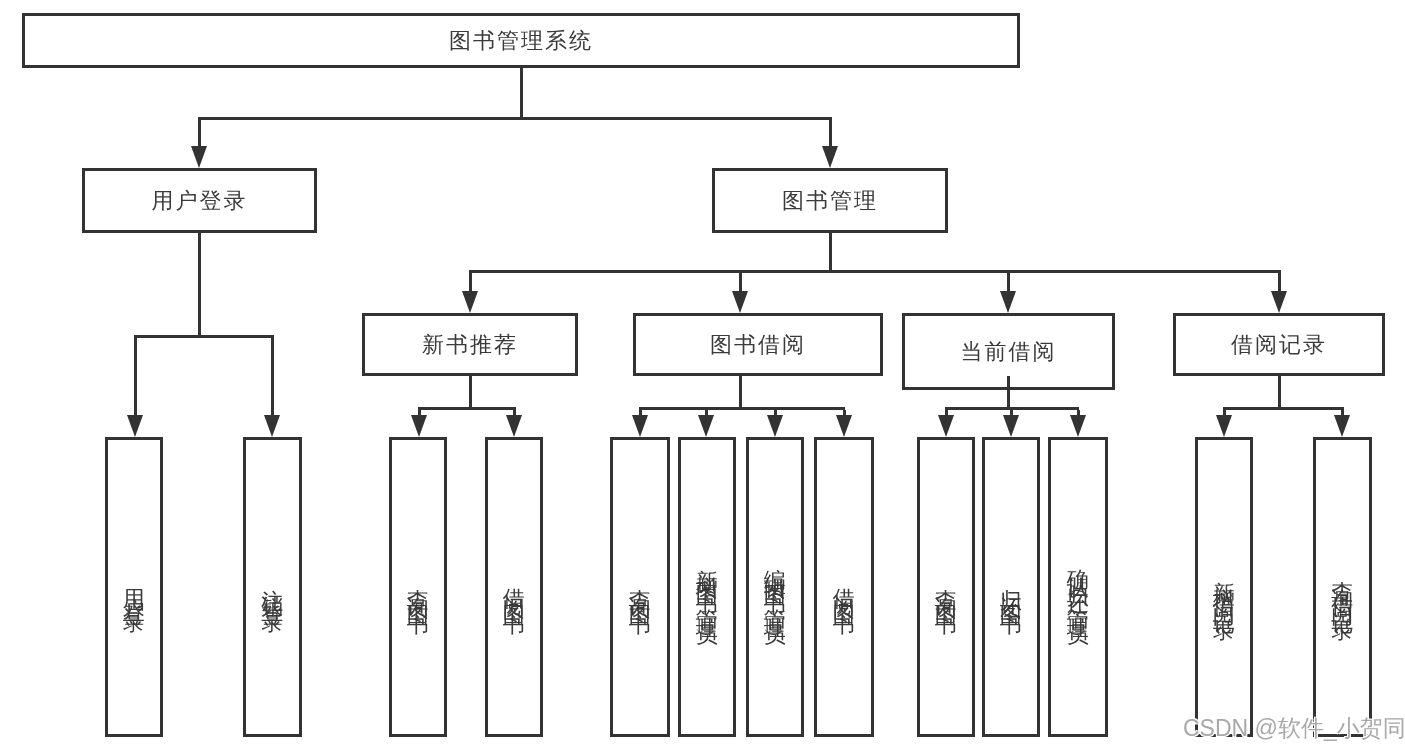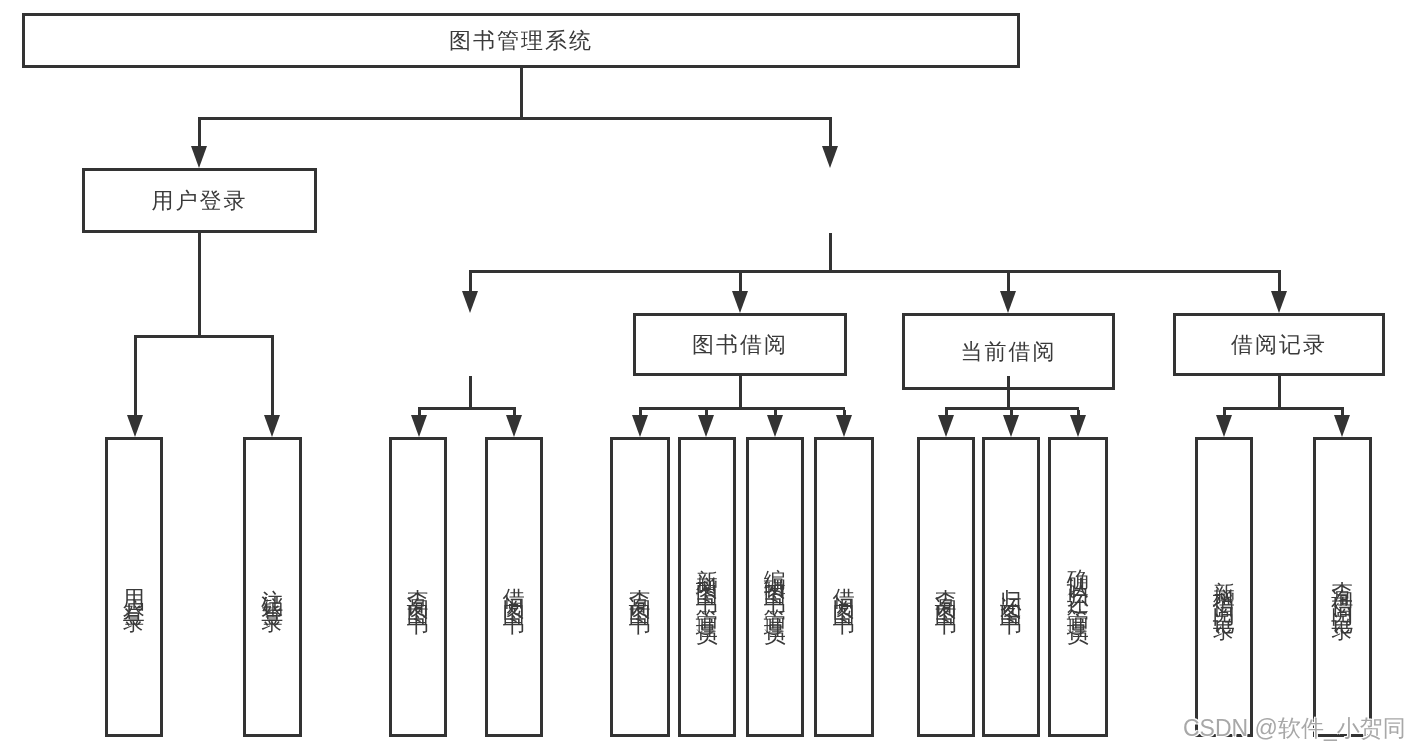--- a/index.html
+++ b/index.html
@@ -39,40 +39,46 @@
   <div class="edge" style="left:520px;top:66px;width:3px;height:53px"></div>
   <div class="edge" style="left:198px;top:117px;width:634px;height:3px"></div>
   <div class="edge" style="left:198px;top:120px;width:3px;height:28px"></div>
   <div class="ah" style="left:191px;top:146px"></div>
   <div class="edge" style="left:829px;top:120px;width:3px;height:28px"></div>
   <div class="ah" style="left:822px;top:146px"></div>
 
   <div class="box h" style="left:82px;top:168px;width:235px;height:65px">
     <span>用户登录</span>
   </div>
+  <div class="box h" style="left:712px;top:168px;width:236px;height:65px">
+    <span>图书管理</span>
+  </div>
 
   <div class="edge" style="left:198px;top:233px;width:3px;height:103px"></div>
   <div class="edge" style="left:134px;top:335px;width:140px;height:3px"></div>
   <div class="edge" style="left:134px;top:338px;width:3px;height:79px"></div>
   <div class="ah" style="left:127px;top:415px"></div>
   <div class="edge" style="left:271px;top:338px;width:3px;height:79px"></div>
   <div class="ah" style="left:264px;top:415px"></div>
 
   <div class="edge" style="left:829px;top:233px;width:3px;height:39px"></div>
   <div class="edge" style="left:469px;top:270px;width:812px;height:3px"></div>
   <div class="edge" style="left:469px;top:273px;width:3px;height:20px"></div>
   <div class="ah" style="left:462px;top:291px"></div>
   <div class="edge" style="left:739px;top:273px;width:3px;height:20px"></div>
   <div class="ah" style="left:732px;top:291px"></div>
   <div class="edge" style="left:1007px;top:273px;width:3px;height:20px"></div>
   <div class="ah" style="left:1000px;top:291px"></div>
   <div class="edge" style="left:1278px;top:273px;width:3px;height:20px"></div>
   <div class="ah" style="left:1271px;top:291px"></div>
 
-  <div class="box h" style="left:633px;top:313px;width:214px;height:63px">
+  <div class="box h" style="left:362px;top:313px;width:216px;height:63px">
+    <span>新书推荐</span>
+  </div>
+  <div class="box h" style="left:633px;top:313px;width:250px;height:63px">
     <span>图书借阅</span>
   </div>
   <div class="box h" style="left:902px;top:313px;width:213px;height:77px">
     <span>当前借阅</span>
   </div>
   <div class="box h" style="left:1173px;top:313px;width:212px;height:63px">
     <span>借阅记录</span>
   </div>
 
   <div class="edge" style="left:469px;top:376px;width:3px;height:32px"></div>

